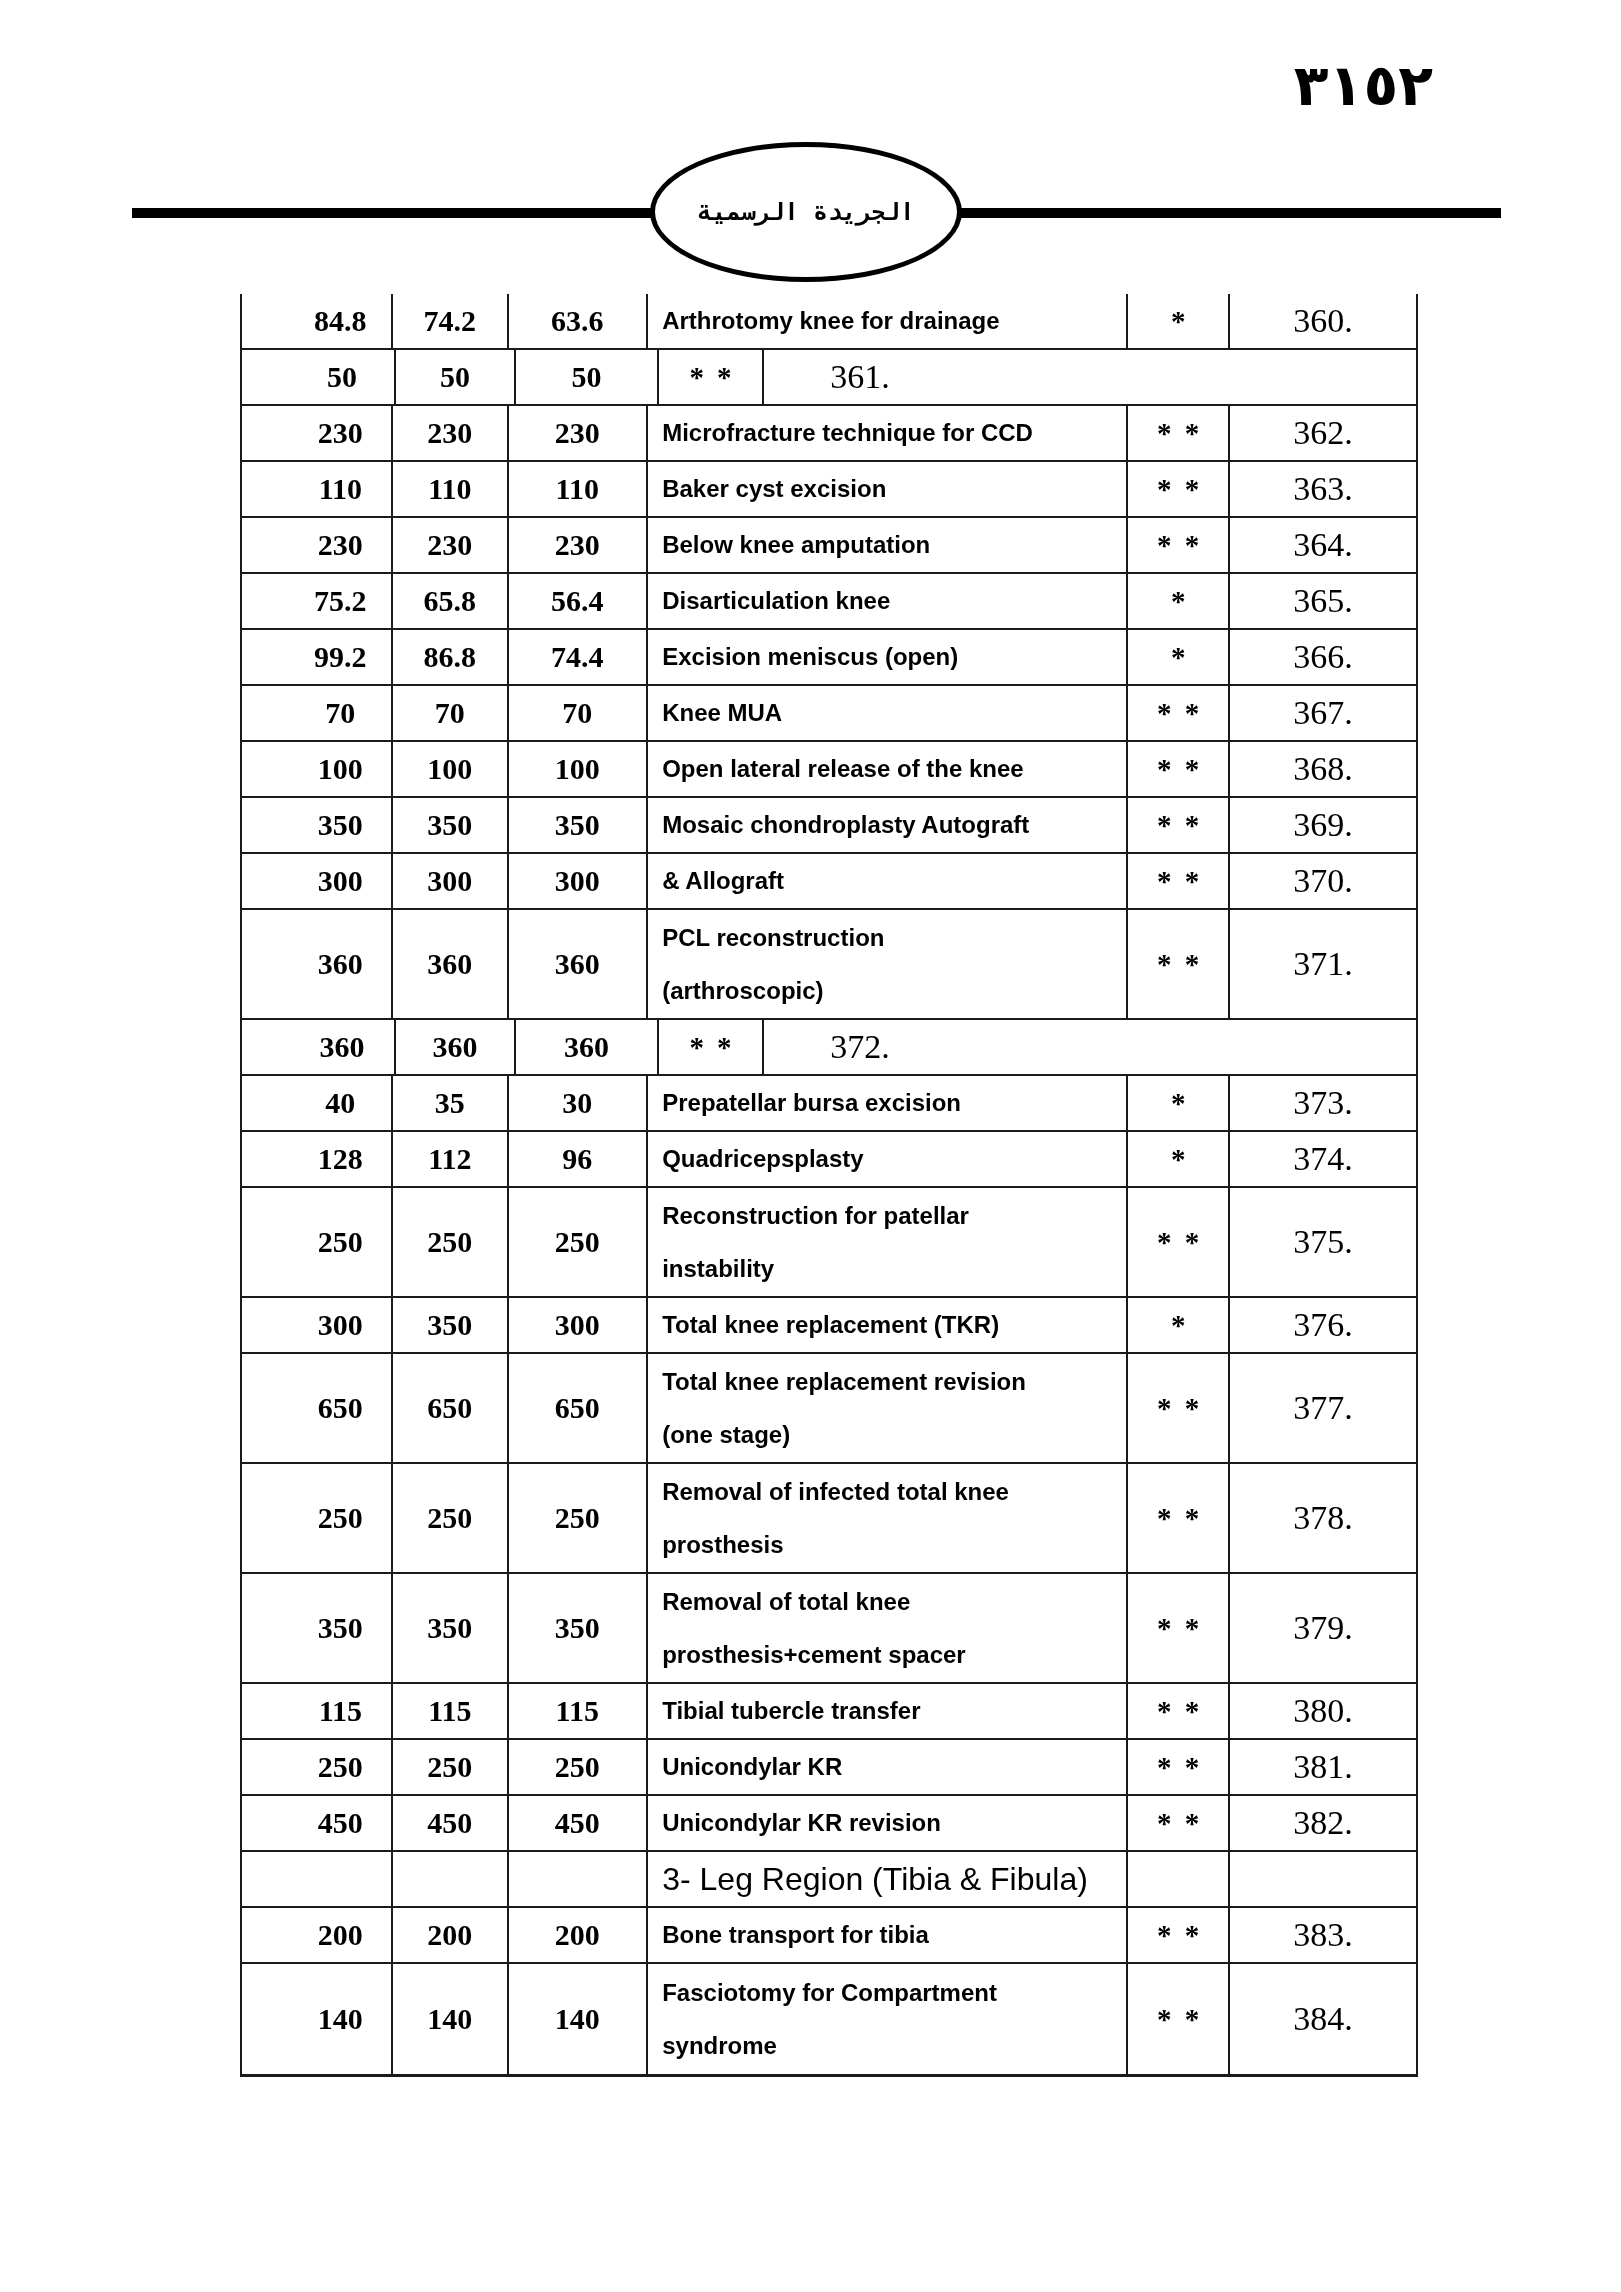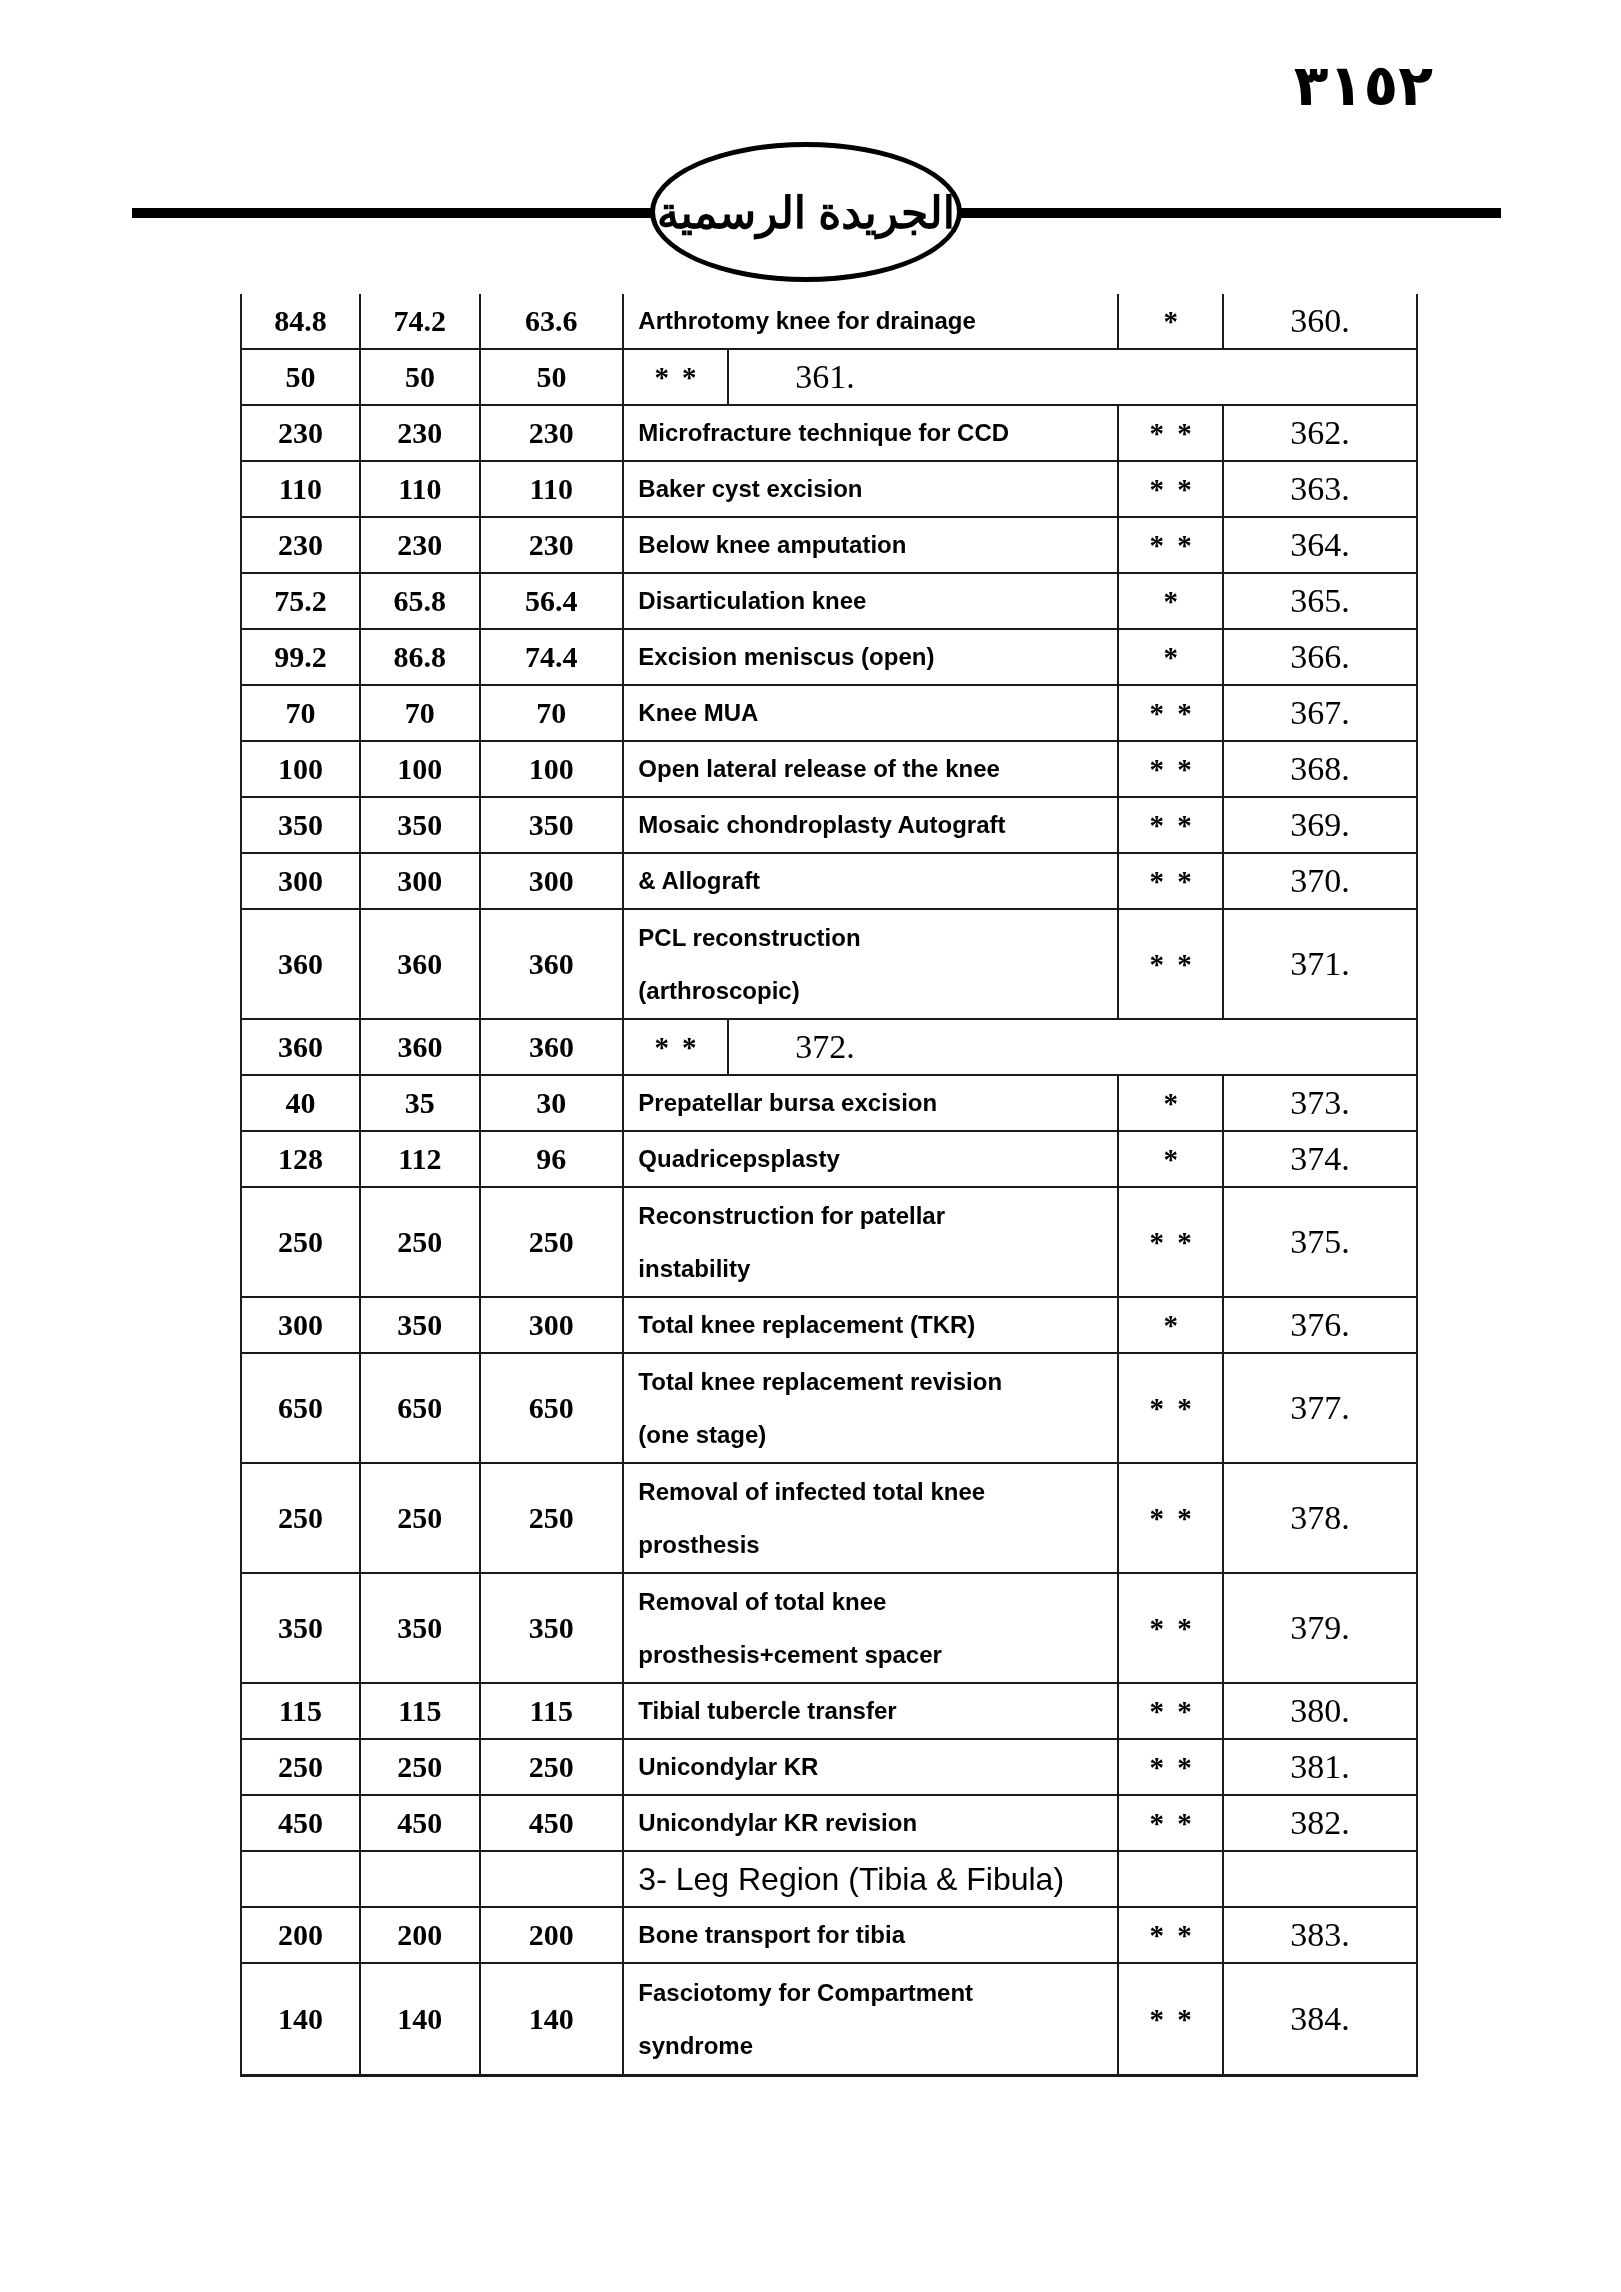--- a/index.html
+++ b/index.html
@@ -34,23 +34,23 @@
     left: 650px; top: 142px;
     width: 312px; height: 140px;
     background: #fff;
     border: 5.9px solid #000;
     border-radius: 50%;
     display: flex;
     align-items: center;
     justify-content: center;
   }
   .gazette-oval span {
-    font-family: Liberation Sans, sans-serif;
-    font-weight: bold;
-    font-size: 44px;
+    font-family: Liberation Mono, monospace;
+    font-weight: bold;
+    font-size: 24px;
     direction: rtl;
     white-space: nowrap;
   }
 
   
   .fee-table {
     position: absolute;
     left: 240px; top: 294px;
     width: 1178px;
     border-left: 2px solid #1a1a1a;
@@ -68,21 +68,21 @@
 
   .cell {
     display: flex;
     align-items: center;
     justify-content: center;
     border-right: 2px solid #1a1a1a;
     overflow: hidden;
   }
   .cell:last-child { border-right: none; }
 
-  .c-a    { width: 119px; }
+  .c-a    { width: 106px; margin-left: 48px; }
   .c-b    { width: 120px; }
   .c-c    { width: 143px; }
   .c-proc { width: 496px; justify-content: flex-start; padding-left: 14.7px; }
   .c-stars{ width: 105px; }
   .c-num  { width: 192px; }
 
   .c-a, .c-b, .c-c {
     font-family: "Liberation Serif", serif;
     font-weight: bold;
     font-size: 30px;

